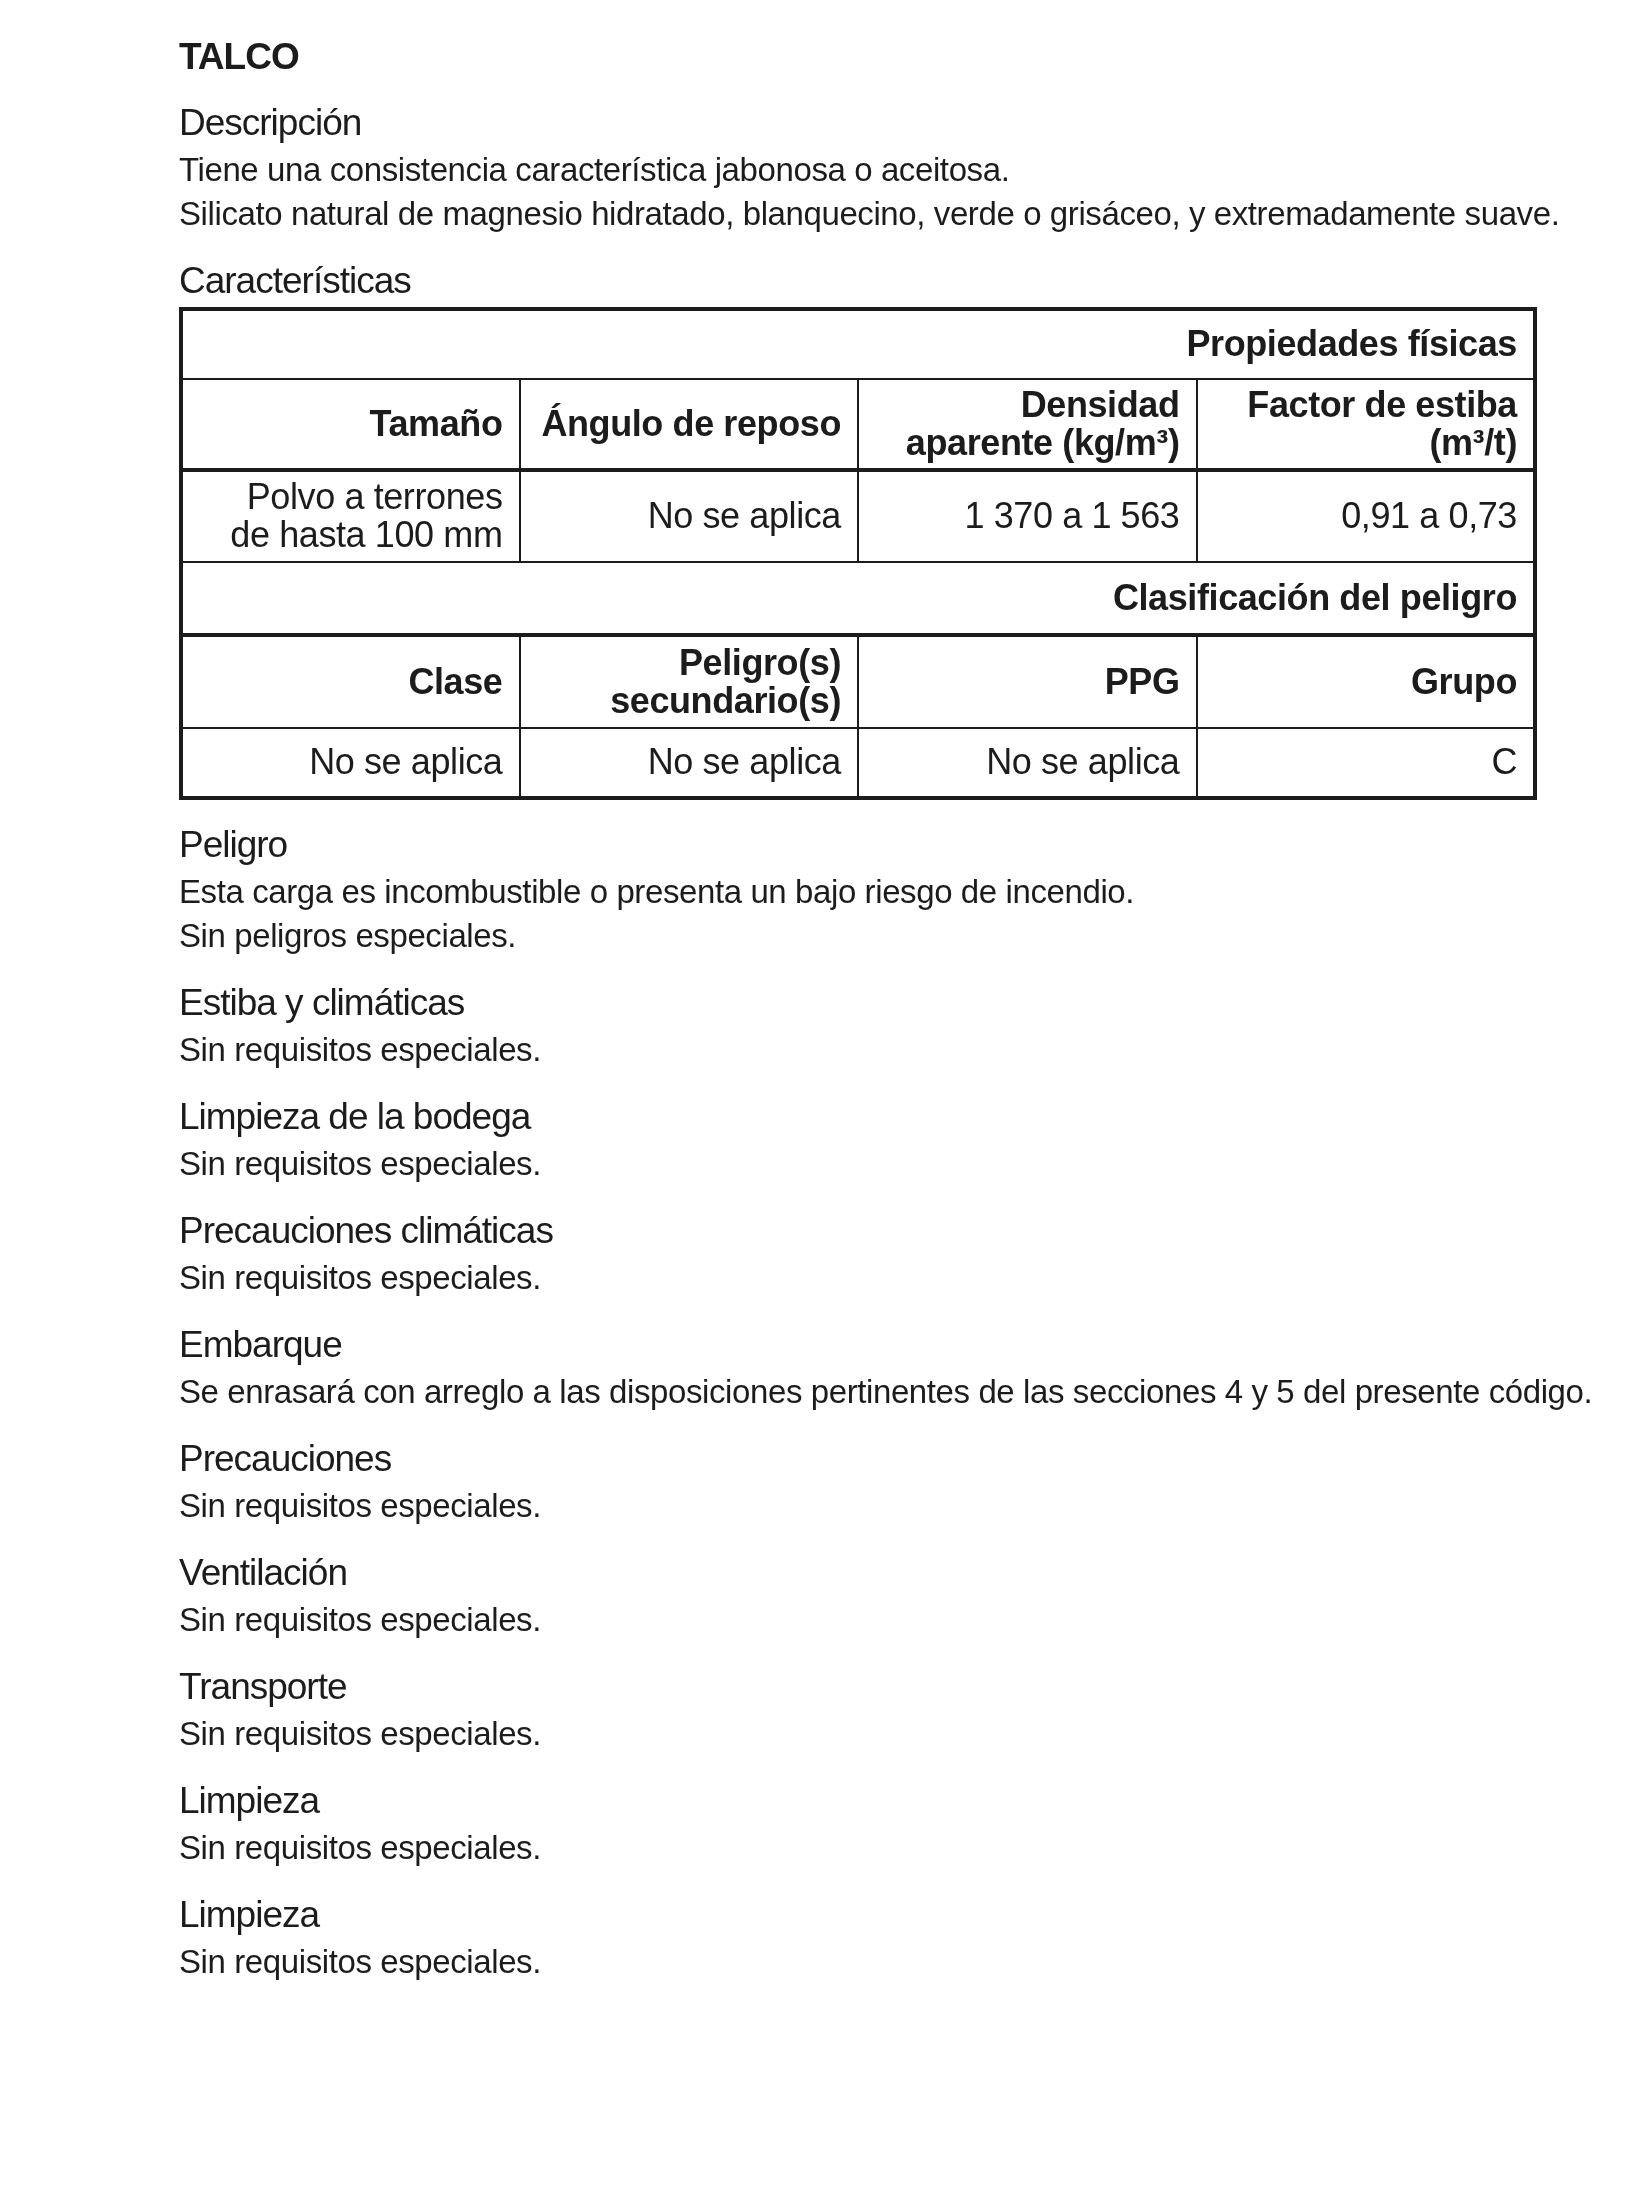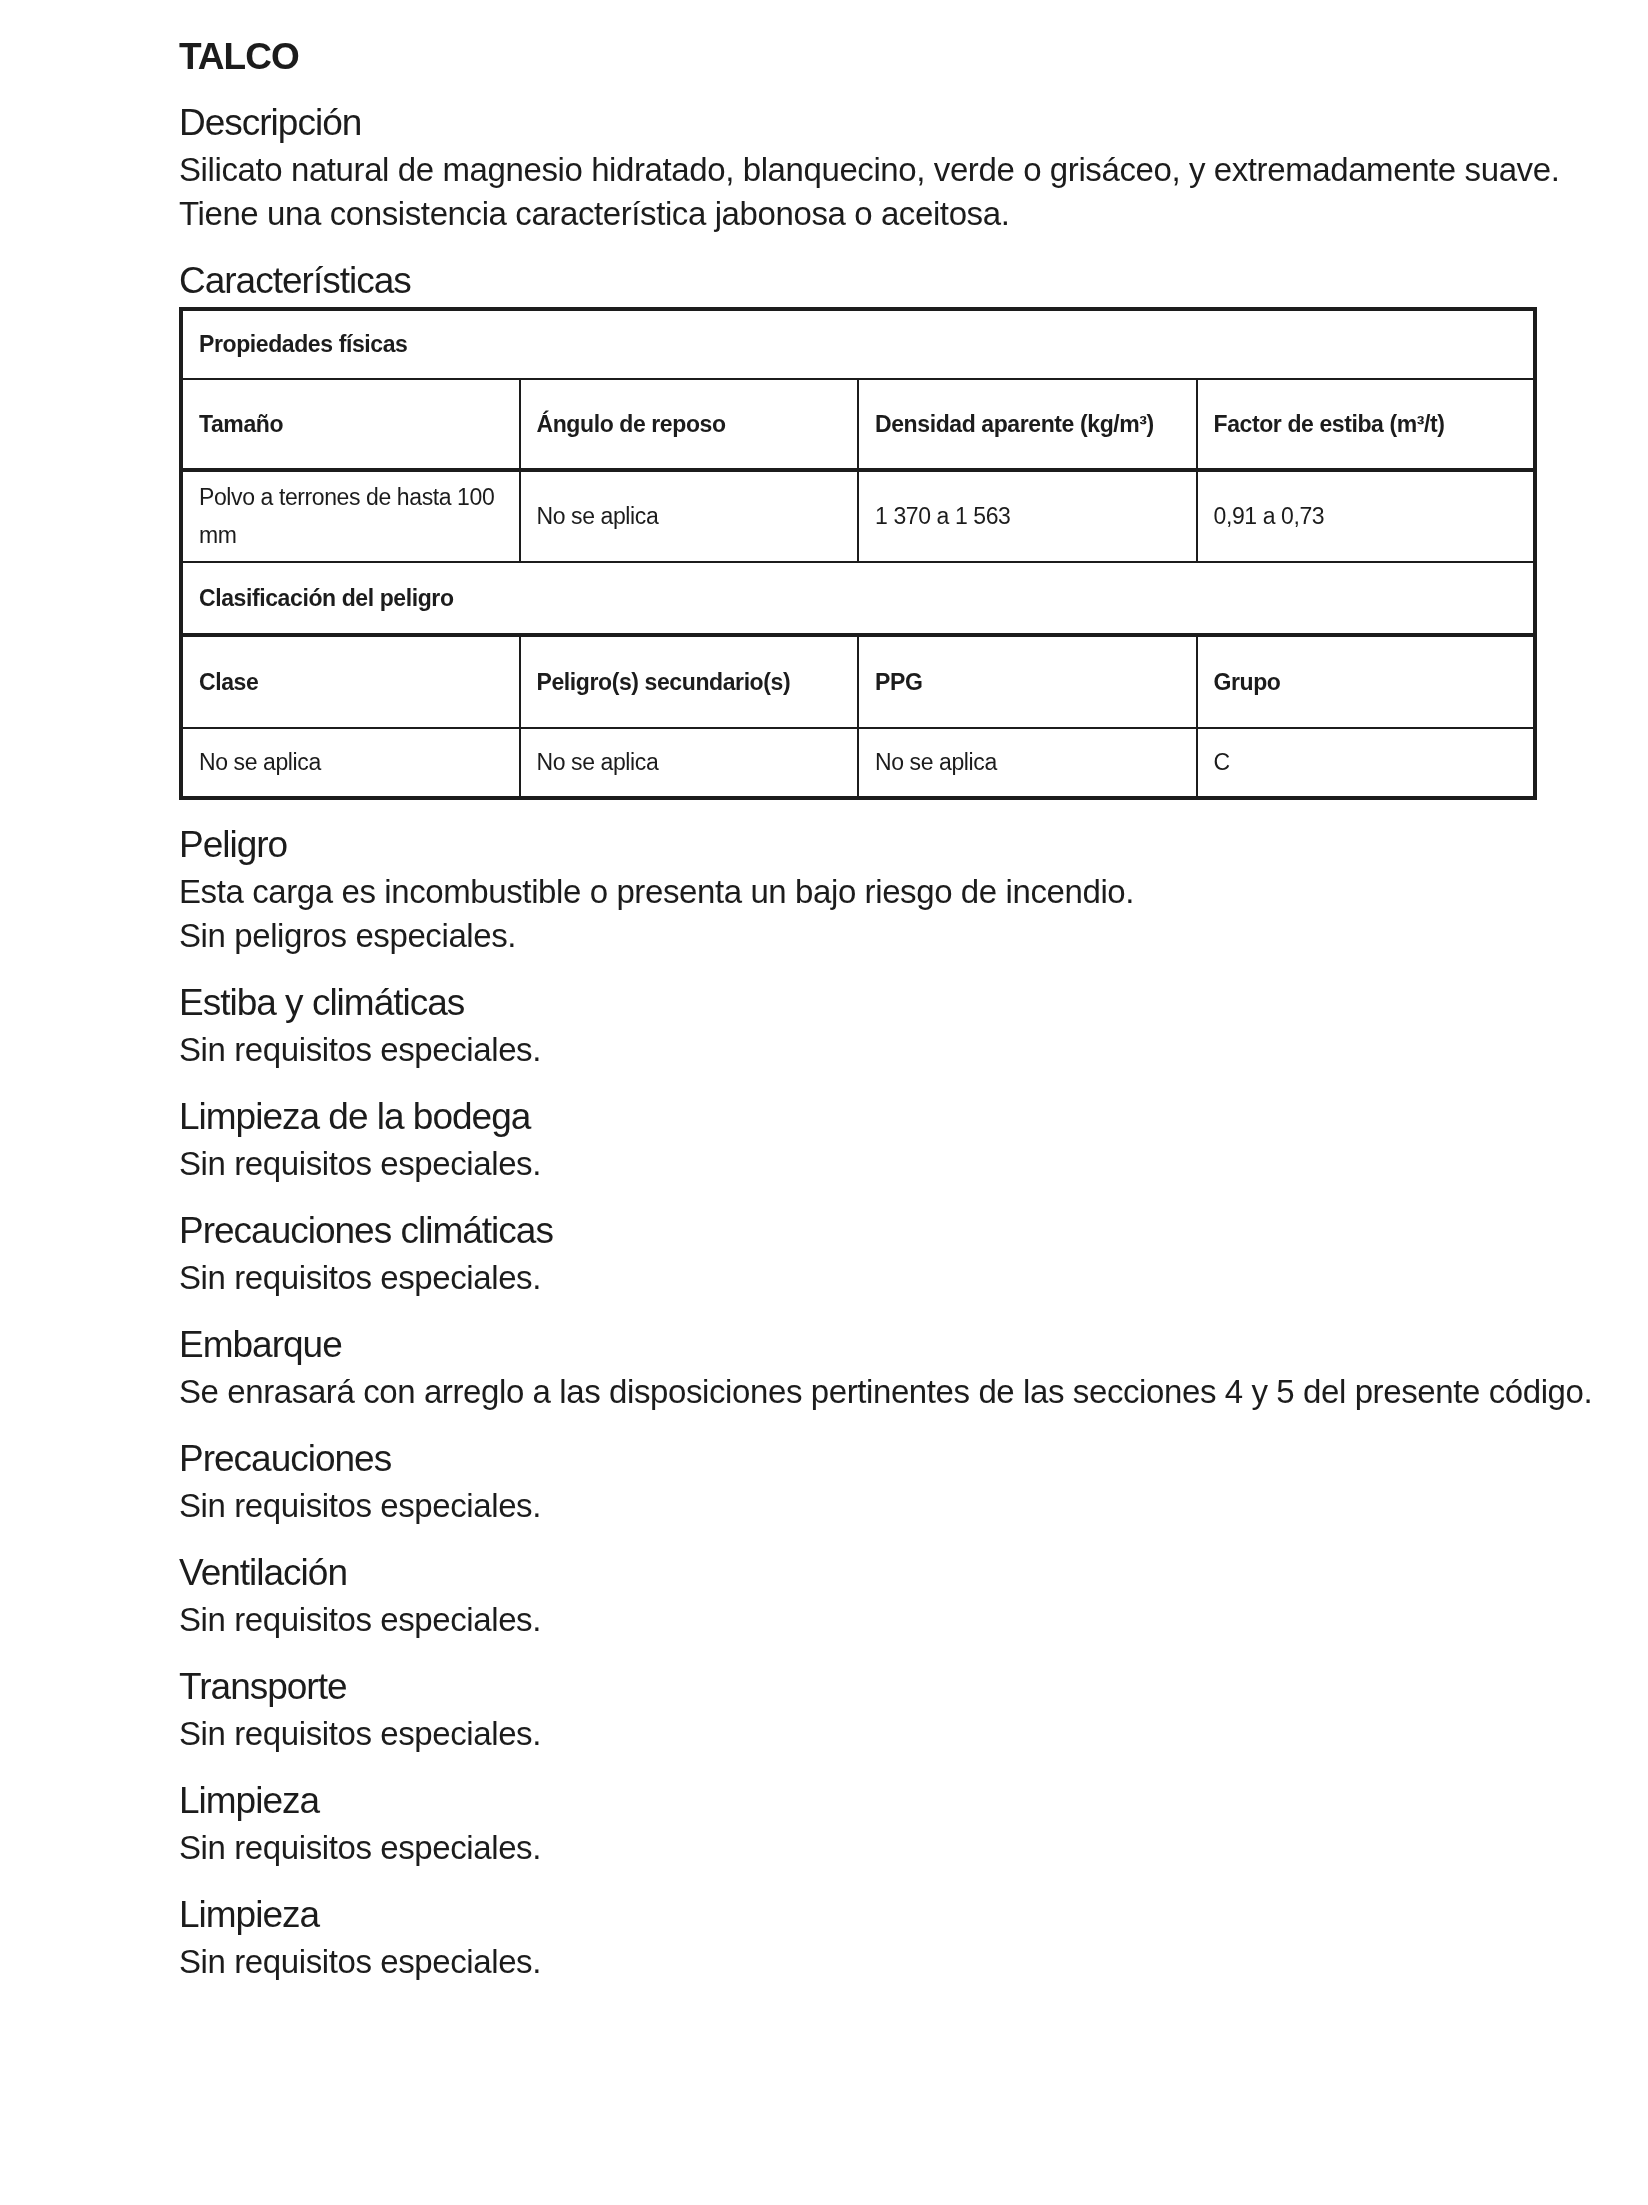--- a/index.html
+++ b/index.html
@@ -38,23 +38,23 @@
   table.char {
     border-collapse: collapse;
     table-layout: fixed;
     width: 1358px;
     margin-top: 4.8px;
     border: 4px solid #1c1c1c;
   }
   table.char col { width: 25%; }
   table.char th, table.char td {
     border: 2.4px solid #1c1c1c;
-    font-size: 23px;
+    font-size: 36px;
     line-height: 38px;
-    text-align: left;
+    text-align: right;
     vertical-align: middle;
     padding: 0 16px;
     letter-spacing: -0.4px;
     font-weight: 400;
   }
   table.char th { font-weight: 700; }
   tr.r-phys-title { height: 70px; }
   tr.r-phys-title th { border-bottom-width: 1.6px; }
   tr.r-phys-head { height: 91px; }
   tr.r-phys-head th { border-bottom-width: 4px; }
@@ -68,22 +68,22 @@
 </style>
 </head>
 <body>
 
 <div class="page">
 
   <div class="doc-title">TALCO</div>
 
   <div class="section">
     <div class="h2">Descripción</div>
+    <p class="body-line">Tiene una consistencia característica jabonosa o aceitosa.</p>
     <p class="body-line">Silicato natural de magnesio hidratado, blanquecino, verde o grisáceo, y extremadamente suave.</p>
-    <p class="body-line">Tiene una consistencia característica jabonosa o aceitosa.</p>
   </div>
 
   <div class="section">
     <div class="h2">Características</div>
 
     <table class="char">
       <colgroup>
           <col>
           <col>
           <col>

